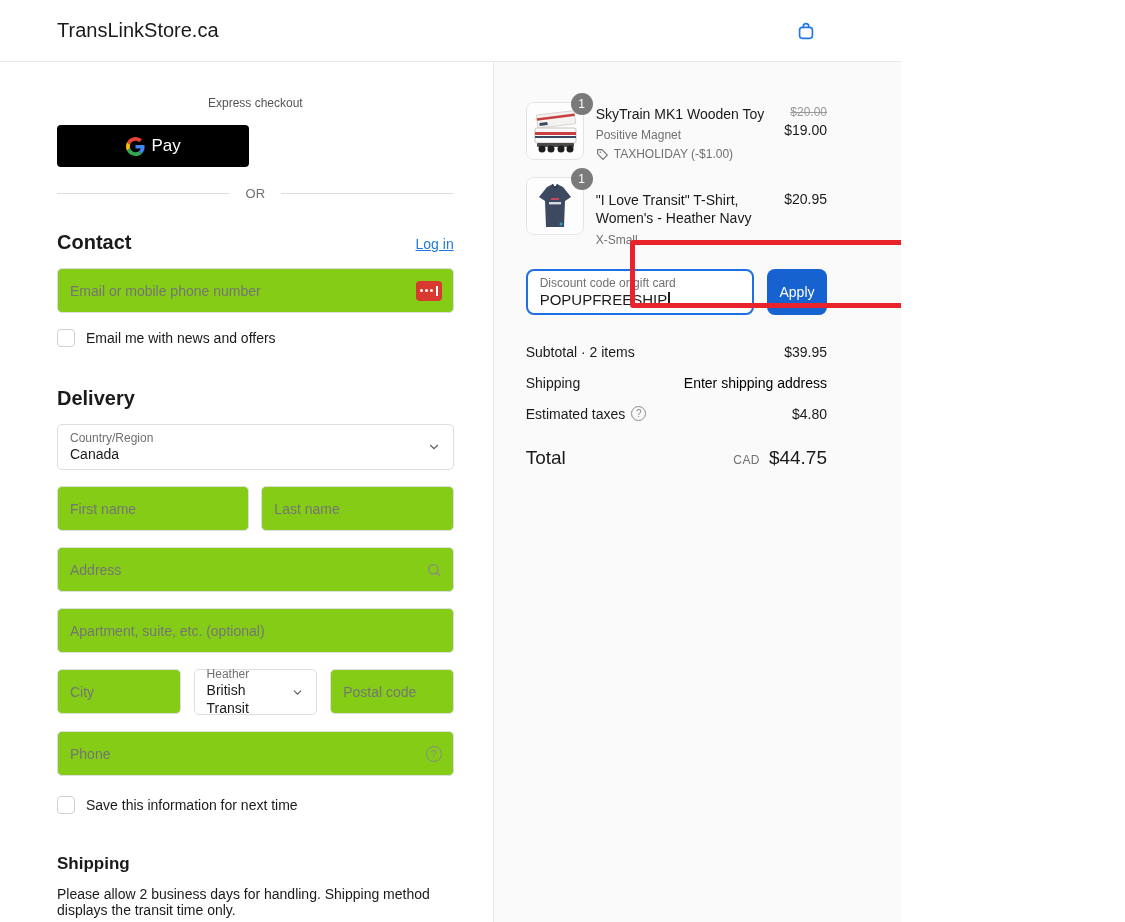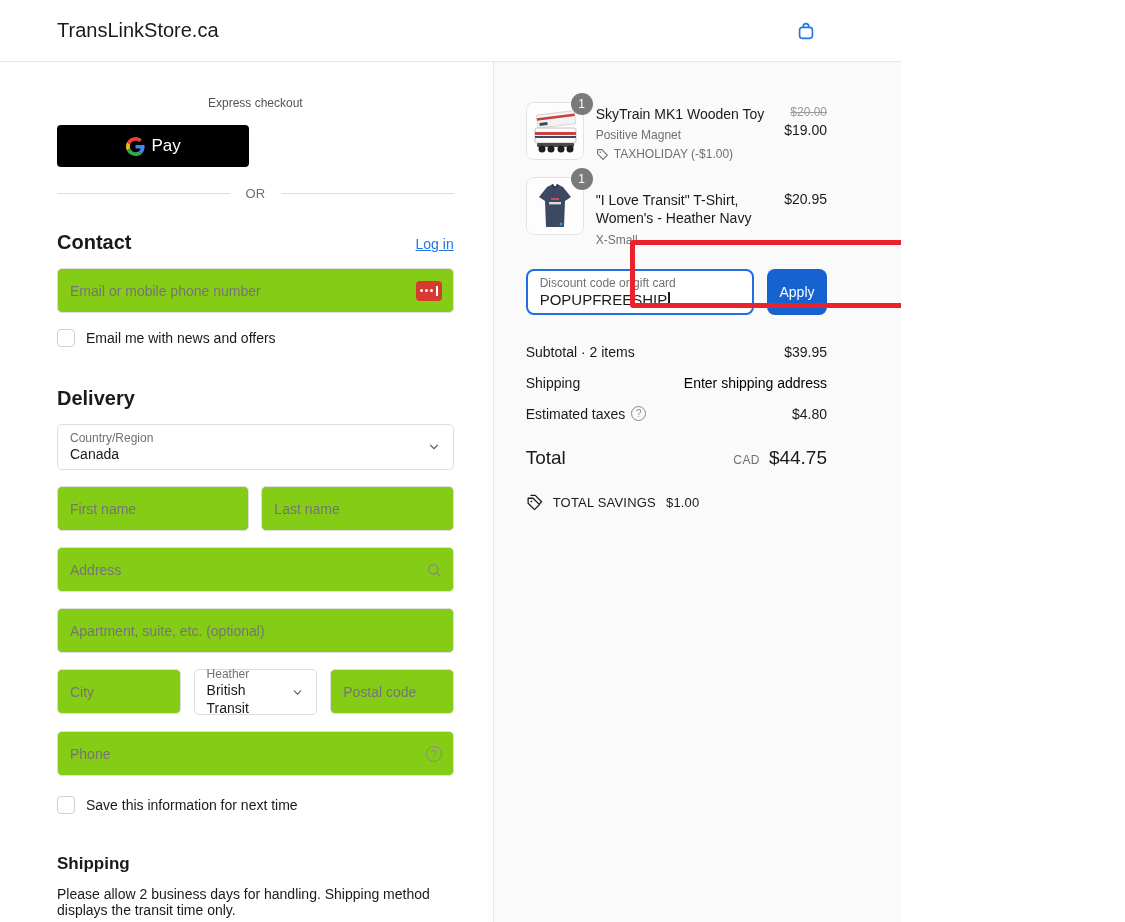--- a/index.html
+++ b/index.html
@@ -331,31 +331,20 @@
         </div>
 
         <div class="total-row">
           <span class="total-label">Total</span>
           <span class="total-right">
             <span class="cad">CAD</span>
             <span class="total-value">$44.75</span>
           </span>
         </div>
 
-        <div class="savings">
-          <span style="display:flex;">
-            <svg width="17" height="17" viewBox="0 0 24 24" fill="none" stroke="#1a1a1a" stroke-width="1.8" stroke-linejoin="round">
-              <path d="M3 6h7l9 9-7 7-9-9z"></path>
-              <path d="M7 2h6l9 9-2.5 2.5" stroke-linecap="round"></path>
-              <circle cx="7.5" cy="10.5" r="1.2" fill="#1a1a1a" stroke="none"></circle>
-            </svg>
-          </span>
-          <span>TOTAL SAVINGS</span>
-          <span>$1.00</span>
-        </div>
       </div>
 
     </aside>
   </div>
 
   <div class="annotation"></div>
 
 </div>
 
 </body></html>

